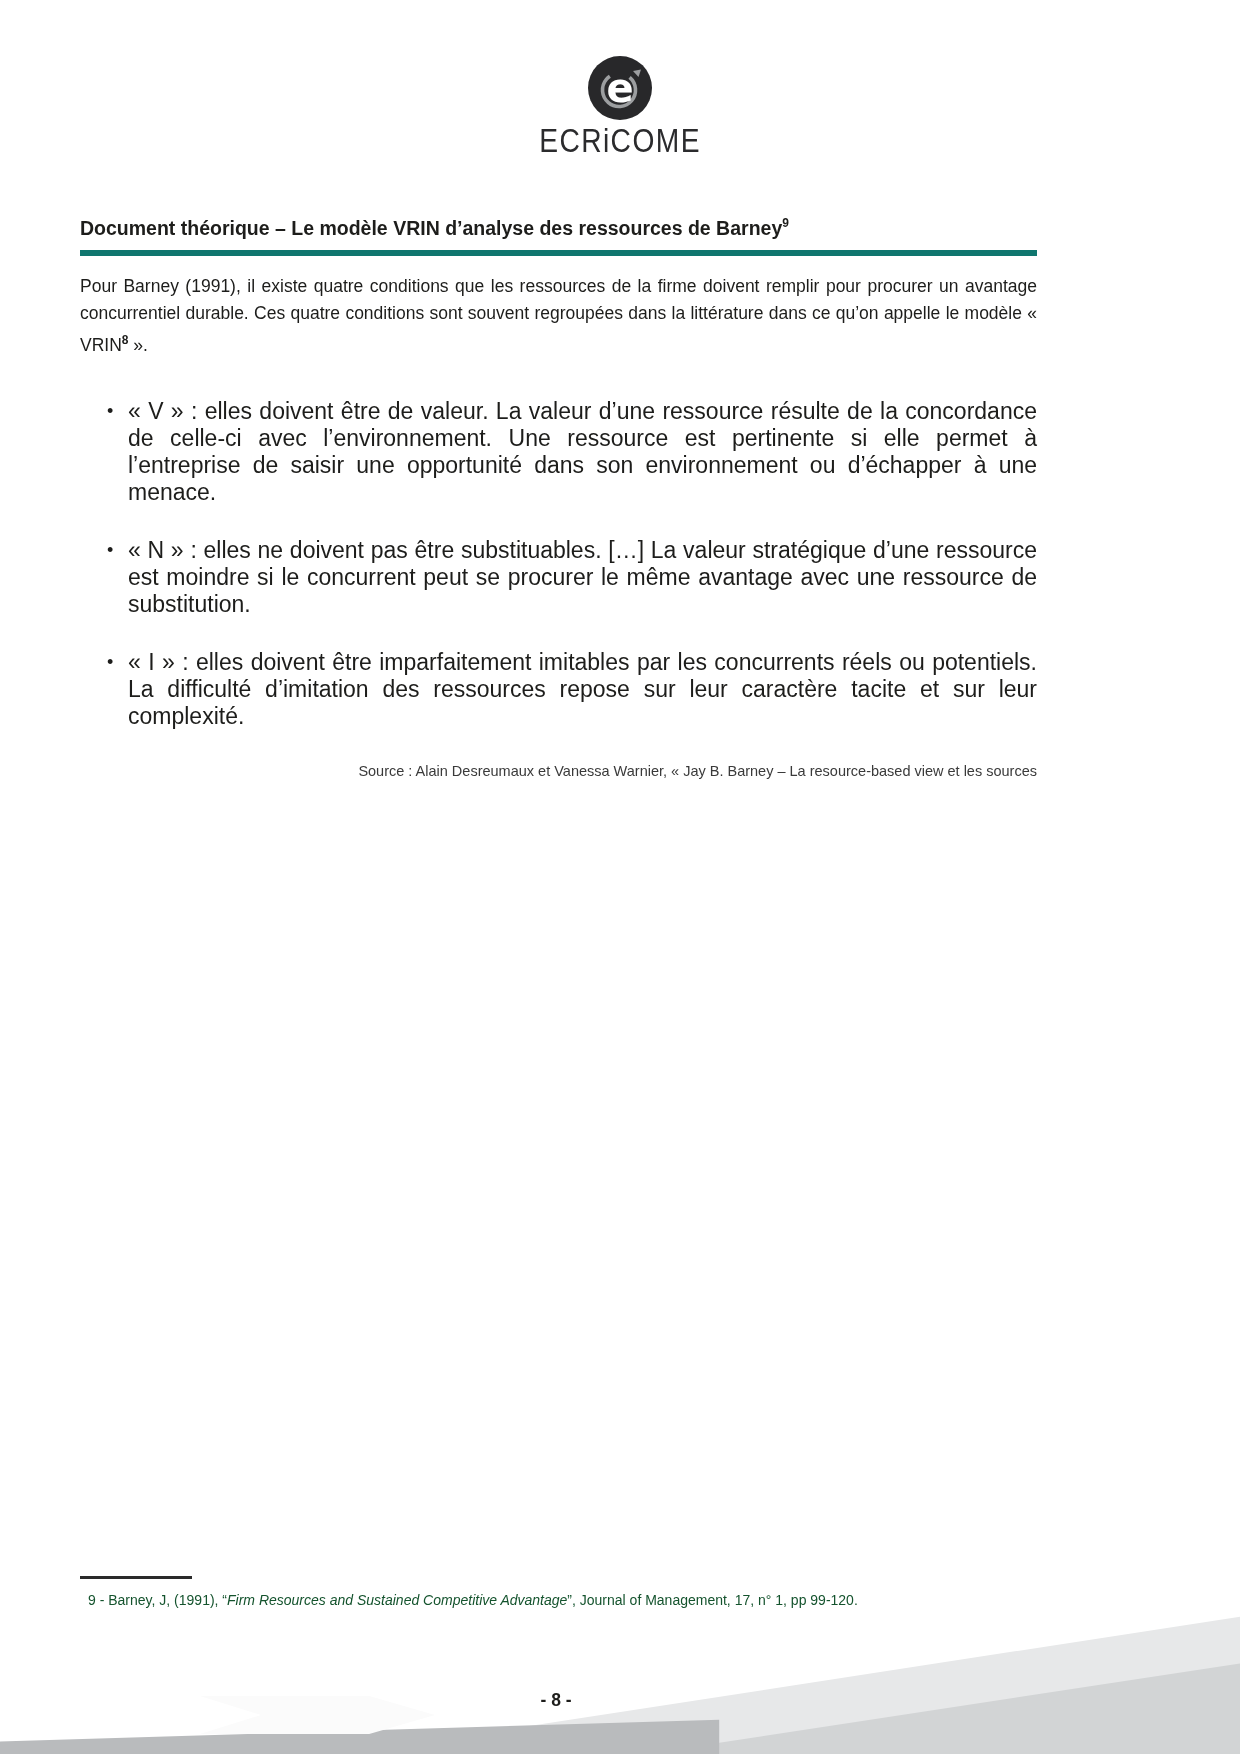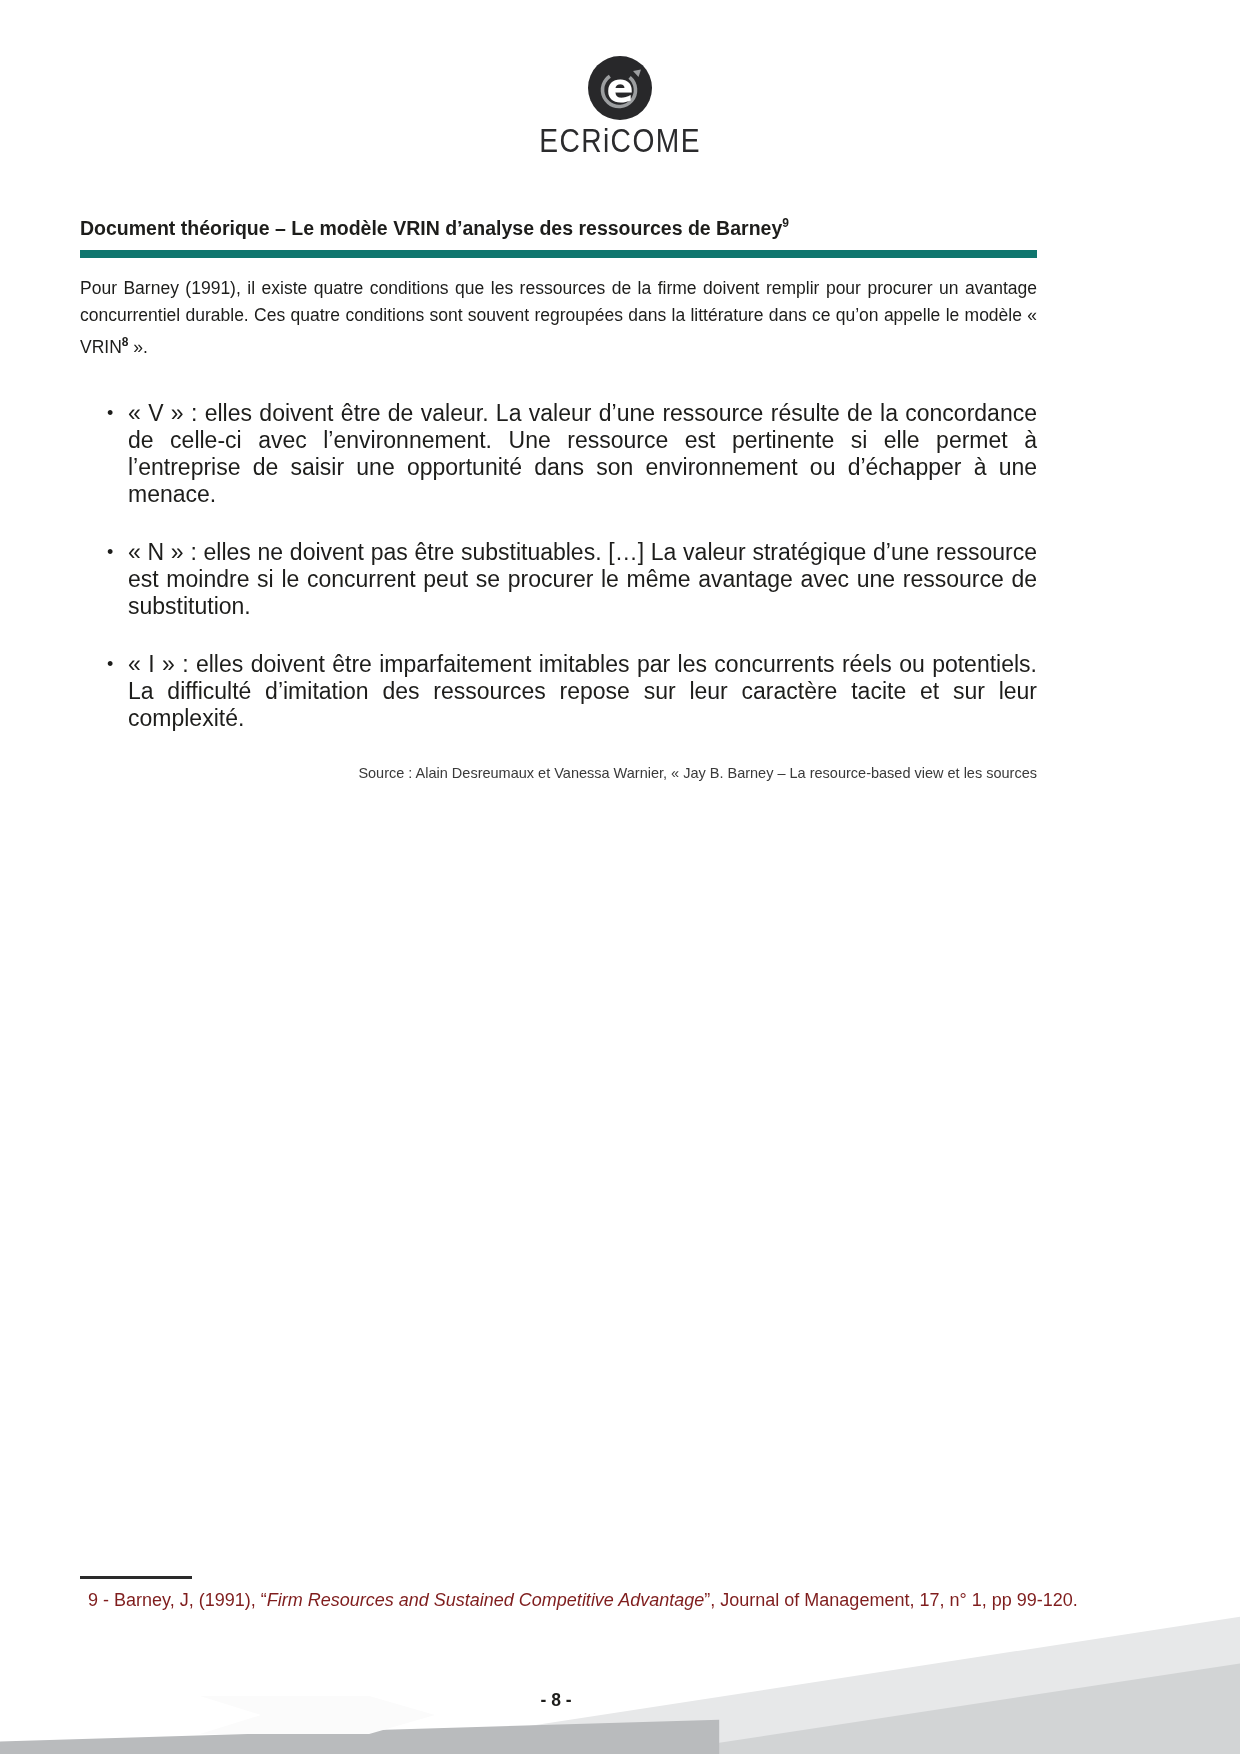--- a/index.html
+++ b/index.html
@@ -35,21 +35,21 @@
   
   .content {
     width: 957px;
     margin-left: 80px;
   }
   .doc-title {
     margin-top: 52px;
     font-size: 19.5px;
     font-weight: bold;
     line-height: 26px;
-    border-bottom: 8px solid #0f766e;
+    border-bottom: 6px solid #0f766e;
     padding-bottom: 9px;
   }
   .doc-title sup, .intro sup { font-size: 12px; font-weight: bold; }
 
   .intro {
     margin-top: 17px;
     font-size: 17.5px;
     line-height: 27px;
     text-align: justify;
   }
@@ -88,23 +88,23 @@
     left: 80px;
     top: 1576px;
     width: 1000px;
   }
   .footnote-rule {
     width: 112px;
     height: 3px;
     background: #2a2a2a;
   }
   .footnote {
-    font-size: 18px;
+    font-size: 14px;
     line-height: 25px;
-    color: #7f1d1d;
+    color: #14532d;
   }
   .footnote.first { margin-top: 9px; padding-left: 8px; }
   .footnote em { font-style: italic; }
 
   
   .footer-deco {
     position: absolute;
     left: 0; top: 1598px;
     width: 1240px; height: 156px;
     pointer-events: none;

